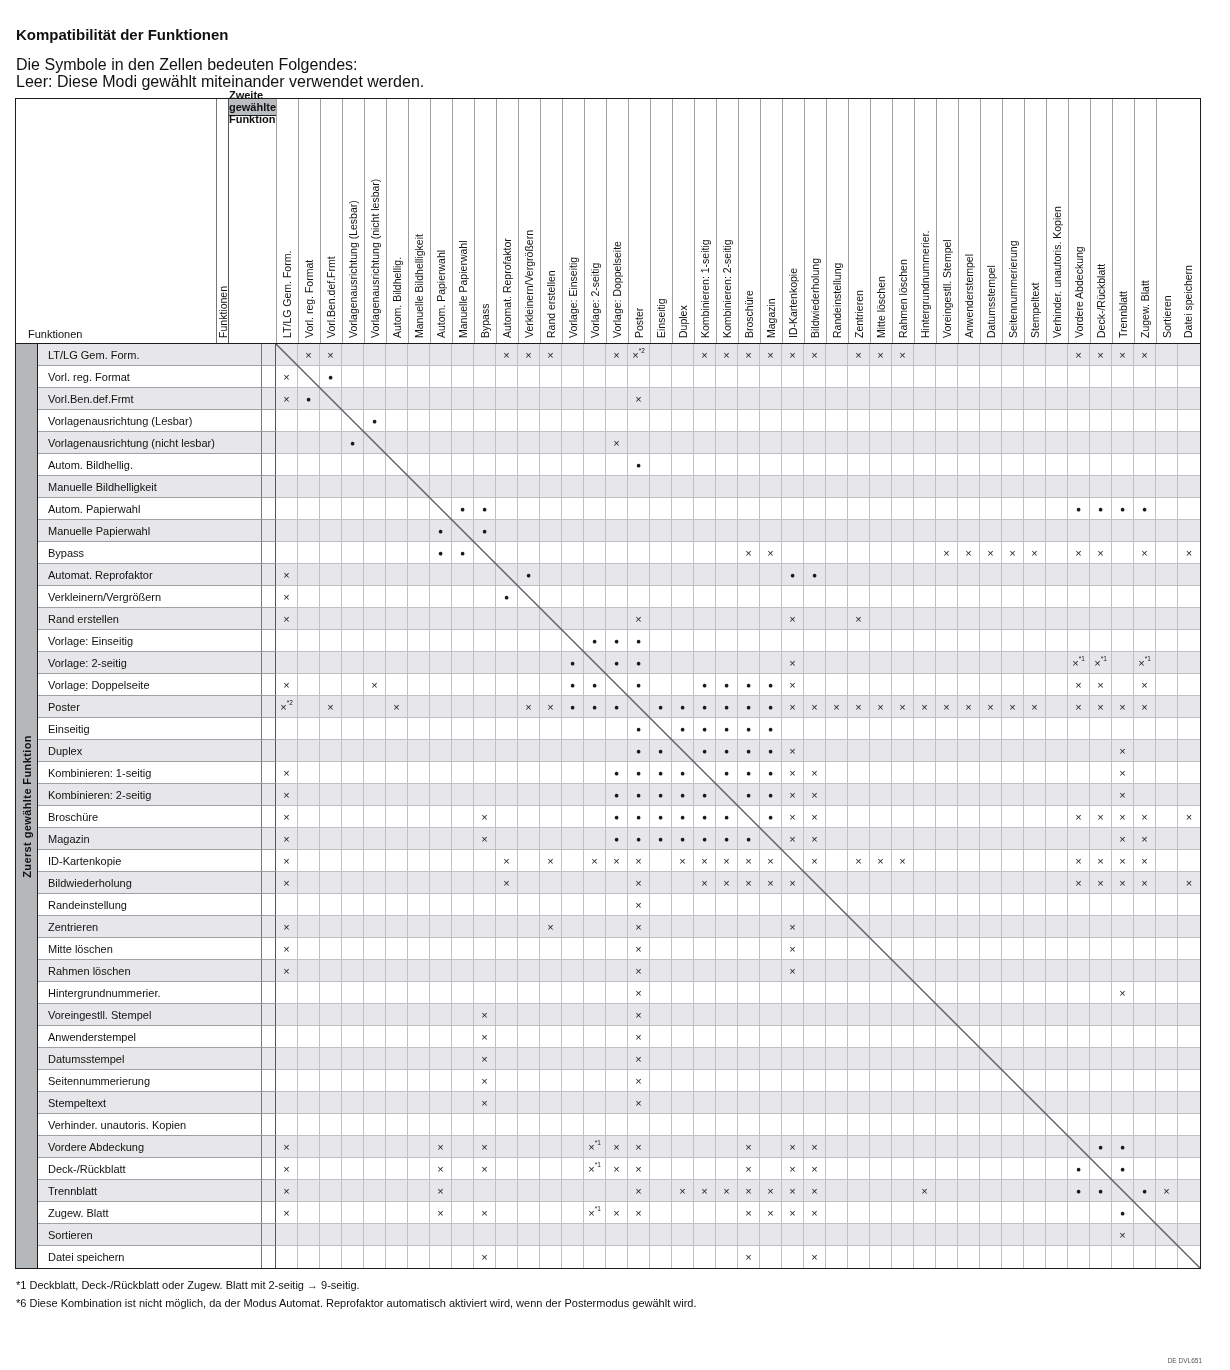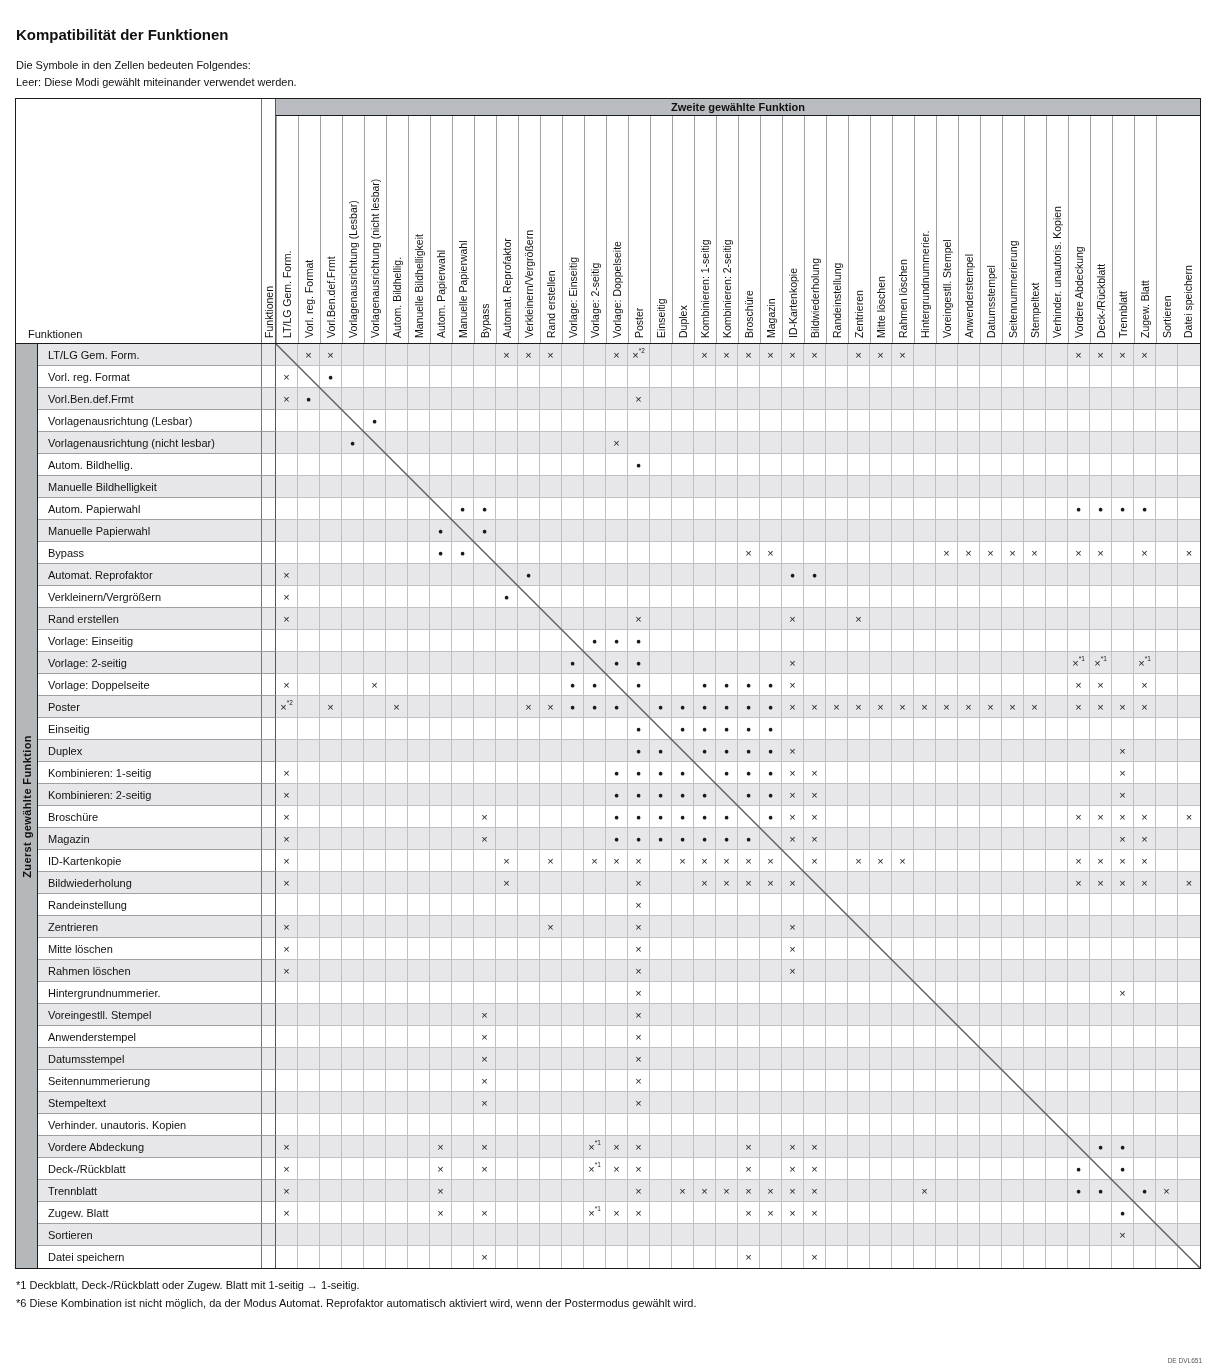--- a/index.html
+++ b/index.html
@@ -1,29 +1,29 @@
 <!DOCTYPE html>
 <html><head>
 <meta charset="utf-8">
 <style>
   html,body{margin:0;padding:0;background:#fff;}
   body{width:1230px;height:1370px;position:relative;font-family:"Liberation Sans","DejaVu Sans",sans-serif;color:#111;overflow:hidden;}
   .page{padding:10px 0 0 15px;}
   .title{font-size:15px;font-weight:bold;margin:16px 0 16px 1px;}
   .legend{margin:0 0 10px 1px;}
-  .legend p{margin:0 0 5px 0;font-size:11px;line-height:12px;}
+  .legend p{margin:0 0 5px 0;font-size:16px;line-height:12px;}
   
   .tbl{width:1184px;border:1px solid #1c1c1c;position:relative;background:#fff;}
   .hdr{display:flex;height:244px;border-bottom:1px solid #1c1c1c;}
   .corner{width:246px;position:relative;box-sizing:border-box;border-right:1px solid #777;}
   .corner-label{position:absolute;left:12px;bottom:3px;font-size:11px;}
   .funk-col{width:14px;box-sizing:border-box;border-right:1px solid #555;position:relative;}
   .funk-col span{position:absolute;bottom:5px;left:50%;transform:translateX(-50%) ;writing-mode:vertical-rl;}
   .funk-col span i{display:inline-block;font-style:normal;writing-mode:vertical-rl;transform:rotate(180deg);font-size:10.5px;white-space:nowrap;}
-  .hdr-main{flex:1;display:flex;flex-direction:column;}
+  .hdr-main{flex:1;display:flex;flex-direction:row;}
   .band{height:17px;background:#b9bcc0;border-bottom:1px solid #1c1c1c;display:flex;align-items:center;justify-content:center;font-size:11px;font-weight:bold;box-sizing:border-box;}
   .colheads{flex:1;display:flex;}
   .colhead{width:22px;box-sizing:border-box;border-right:1px solid #9ba1a5;writing-mode:vertical-rl;transform:rotate(180deg);text-align:left;font-size:10.5px;line-height:21px;padding:5px 0 3px 0;white-space:nowrap;overflow:hidden;}
   .colhead:last-child{border-right:none;}
   .body{display:flex;}
   .vband{width:22px;box-sizing:border-box;background:#b4b8bb;border-right:1px solid #1c1c1c;display:flex;align-items:center;justify-content:center;}
   .vband span{writing-mode:vertical-rl;transform:rotate(180deg);font-weight:bold;font-size:11px;white-space:nowrap;letter-spacing:.4px;}
   .rows{display:flex;flex-direction:column;}
   .mrow{display:flex;height:22px;box-sizing:border-box;background:#fff;}
   .mrow.even{background:#e7e7e9;}
@@ -2070,18 +2070,18 @@
             <div class="cell"></div>
           </div>
         </div>
     </div>
     <svg class="diag" width="924" height="924" viewBox="0 0 924 924">
       <line x1="0" y1="0" x2="924" y2="924" stroke="#5c6165" stroke-width="1.4"></line>
     </svg>
   </div>
 
   <div class="footnotes">
-    <p>*1 Deckblatt, Deck-/Rückblatt oder Zugew. Blatt mit 1-seitig → 1-seitig.</p>
+    <p>*1 Deckblatt, Deck-/Rückblatt oder Zugew. Blatt mit 2-seitig → 9-seitig.</p>
     <p>*6 Diese Kombination ist nicht möglich, da der Modus Automat. Reprofaktor automatisch aktiviert wird, wenn der Postermodus gewählt wird.</p>
   </div>
 </div>
 
 <div class="doc-code">DE DVL651</div>
 
 </body></html>

